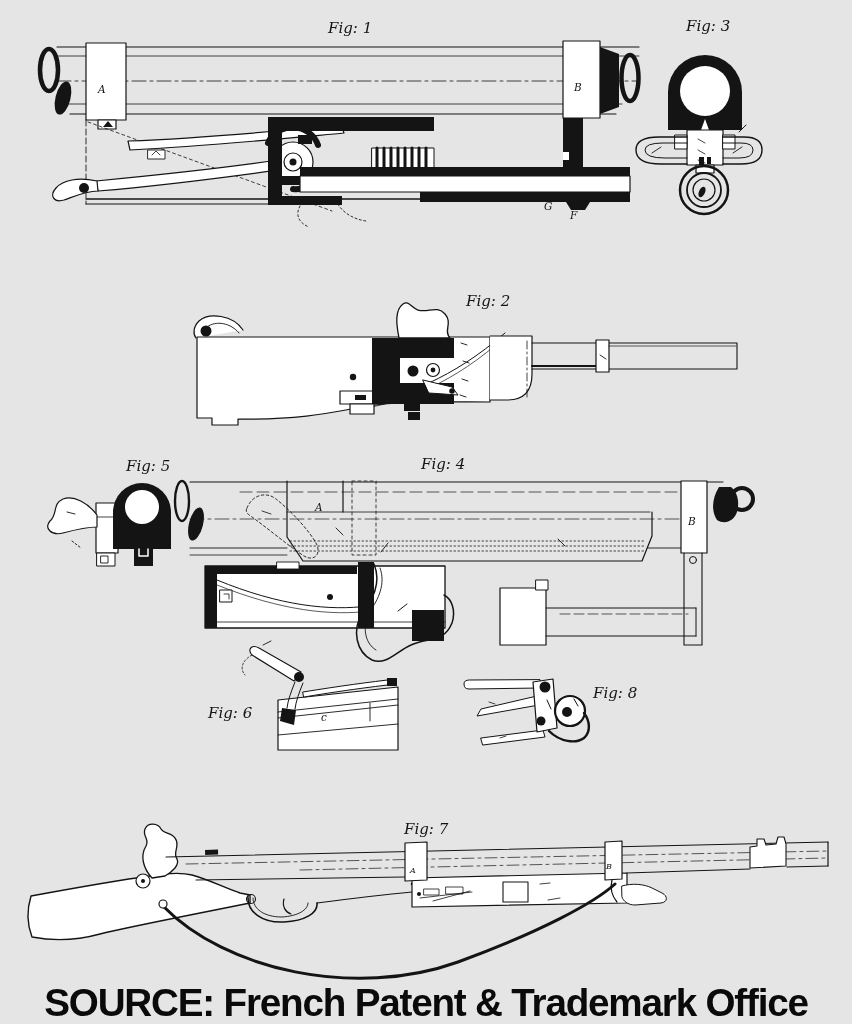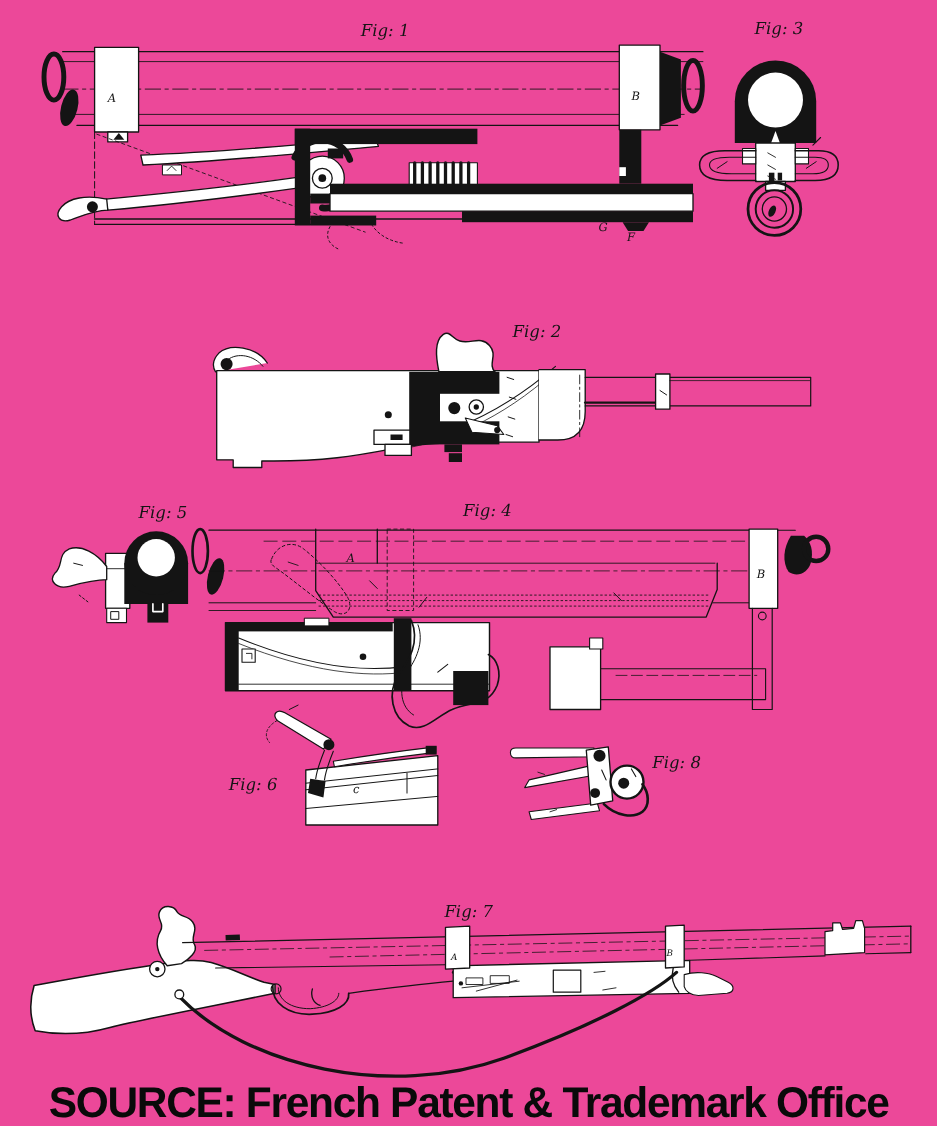--- a/index.html
+++ b/index.html
@@ -1,16 +1,16 @@
 <!DOCTYPE html>
 <html><head>
 <meta charset="utf-8">
 <style>
   html,body{margin:0;padding:0;background:#ffffff;}
-  .sheet{position:relative;width:852px;height:1024px;background:#ec4899;overflow:hidden;
+  .sheet{position:relative;width:852px;height:1024px;background:#e5e5e5;overflow:hidden;
          font-family:"DejaVu Serif", serif;}
   .sheet svg{position:absolute;left:0;top:0;}
   .figlabel{font:italic 15px "DejaVu Serif", serif;}
   .part{font:italic 10.5px "DejaVu Serif", serif;}
   .part-sm{font:italic 8px "DejaVu Serif", serif;}
   .source{position:absolute;left:0;right:0;bottom:0;height:42px;line-height:42px;
           text-align:center;font-family:"Liberation Sans", sans-serif;font-weight:700;
           font-size:39px;letter-spacing:-1.2px;color:#0a0a0a;white-space:nowrap;
           transform:scaleX(0.99);transform-origin:center;}
 </style>

